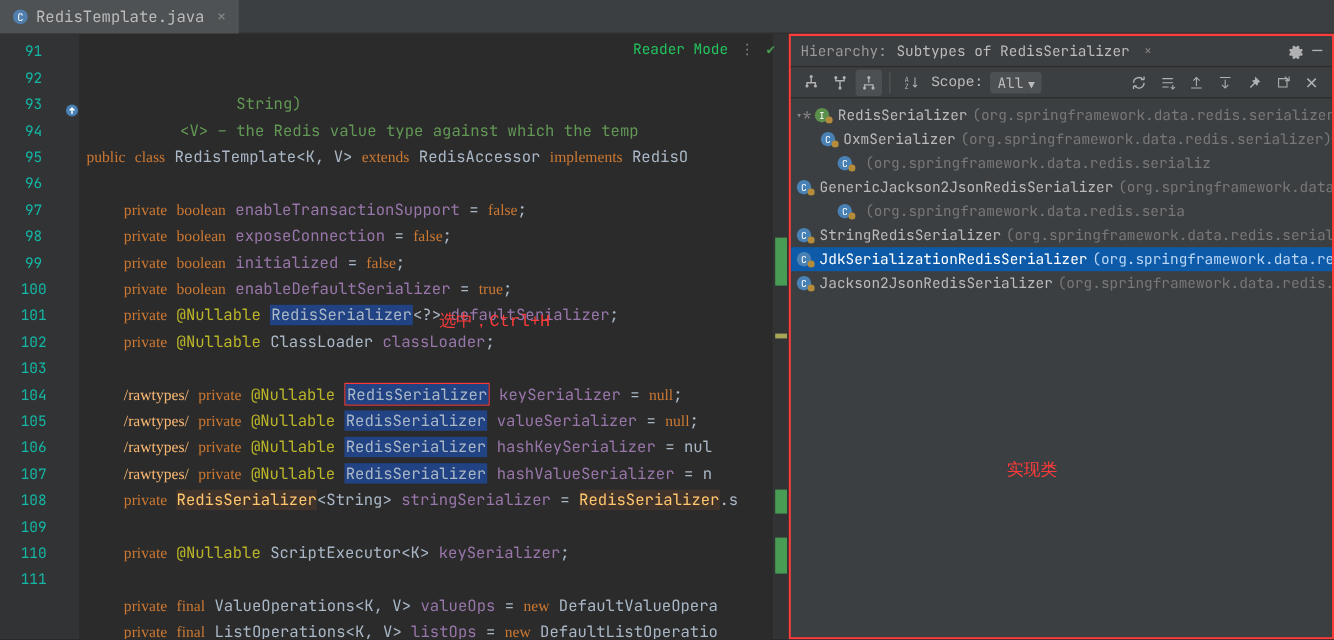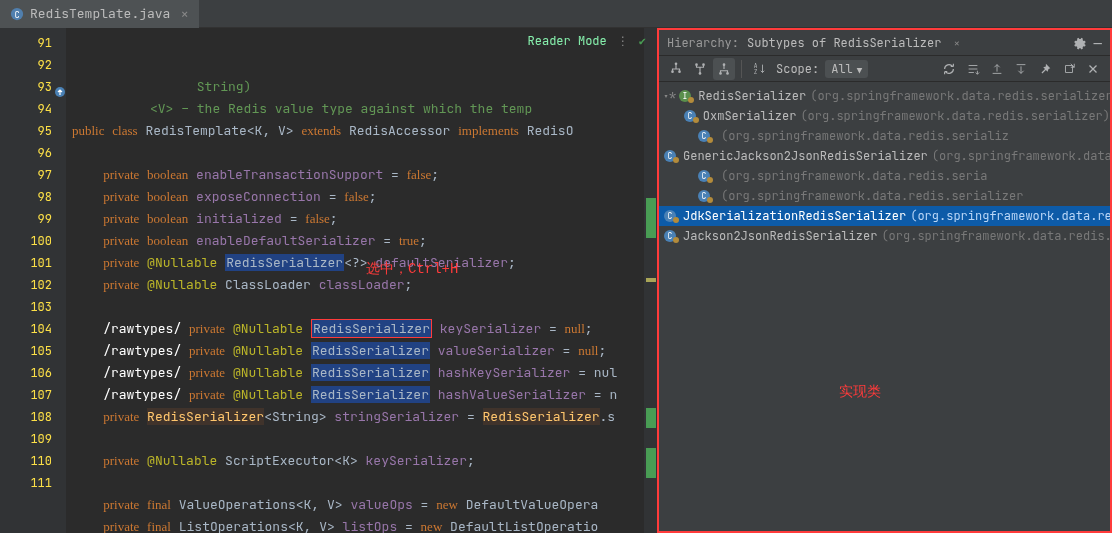--- a/index.html
+++ b/index.html
@@ -5,28 +5,28 @@
 * { margin:0; padding:0; box-sizing:border-box; }
 body { font-family:"JetBrains Mono",Consolas,monospace; font-size:13px; background:#2b2b2b; color:#a9b7c6; overflow:hidden; width:1112px; height:533px; }
 .ide { display:flex; flex-direction:column; width:1112px; height:533px; }
 .tabs { display:flex; align-items:center; background:#3c3f41; height:28px; border-bottom:1px solid #323232; }
 .tab { display:flex; align-items:center; padding:0 10px; height:28px; background:#4e5254; color:#bbbbbb; gap:6px; }
 .tab-icon { width:14px; height:14px; }
 .tab-close { color:#888; font-size:14px; cursor:pointer; margin-left:4px; }
 .main { display:flex; flex:1; overflow:hidden; }
 .editor-pane { display:flex; flex-direction:column; flex:1; background:#2b2b2b; position:relative; border-right:1px solid #323232;}
 .editor-header { position:absolute; top:0; right:10px; display:flex; align-items:center; gap:10px; height:26px; color:#888; font-size:12px; z-index:3;}
-.reader { color:#86efac;padding-left:44px; }
+.reader { color:#22c55e;padding-left:44px; }
 .check { color:#499c54; }
 .editor-body { display:flex; flex:1; overflow:hidden; padding-top:0; }
-.gutter { width:66px; background:#313335; color:#fde047; text-align:right; padding:4px 14px 4px 4px; font-size:12px; line-height:22px; user-select:none; position:relative;}
+.gutter { width:66px; background:#313335; color:#14b8a6; text-align:center; padding:4px 14px 4px 4px; font-size:12px; line-height:22px; user-select:none; position:relative;}
 .gut-icon { position:absolute; right:0; top:58px; width:12px; height:12px; }
 .code { flex:1; padding:4px 0 4px 6px; font-size:13px; line-height:22px; white-space:pre; overflow:hidden; position:relative;}
 .kw { color:#cc7832;font-family:Liberation Serif, serif; }
-.com { color:#ffffff; }
+.com { color:#fdba74;font-family:Liberation Serif, serif; }
 .type { color:#a9b7c6; }
 .field { color:#9876aa;text-align:center; }
 .ann { color:#bbb529; }
 .hl { background:#214283; color:#a9b7c6; padding:0 1px;}
 .usg { background:#40332b; color:#ffc66d; }
 .box-sel { border:1px solid #ff3b3b; padding:0; }
 .red-note { position:absolute; color:#ff3b3b; font-family:Liberation Mono, monospace; font-size:14px; z-index:5;margin-top:20px;}
 .stripe { width:12px; background:#313335; position:relative; }
 .mark-g { position:absolute; right:0; width:10px; height:4px; background:#499c54; }
 .mark-y { position:absolute; right:0; width:10px; height:4px; background:#a9a557; }
@@ -34,21 +34,21 @@
 .hier-header { display:flex; align-items:center; height:26px; padding:0 8px; border-bottom:1px solid #2b2b2b; color:#bbbbbb; font-size:12px; gap:8px;}
 .hier-title { color:#999; }
 .hier-sub { color:#bbbbbb; }
 .hier-x { color:#888; font-size:11px; cursor:pointer; margin-left:4px;}
 .spacer { flex:1; }
 .gear { width:14px; height:14px; cursor:pointer; }
 .hier-toolbar { display:flex; align-items:center; height:26px; padding:0 6px; gap:2px; border-bottom:1px solid #2b2b2b; color:#afb1b3;}
 .tbtn { width:22px; height:22px; display:flex; align-items:center; justify-content:center; cursor:pointer; border-radius:3px; }
 .tbtn.active { background:#4c5052; }
 .sep { width:1px; height:18px; background:#555; margin:0 4px; }
-.scope-label { font-size:12px; color:#bbb; margin:0 4px;}
+.scope-label { font-size:12px; color:#bbb; margin:0 4px;font-family:Liberation Mono, monospace;}
 .scope-combo { background:#4c5052; padding:1px 6px; border-radius:3px; font-size:12px; color:#bbb; display:flex; align-items:flex-end; gap:4px; cursor:pointer;}
 .tree { flex:1; padding:4px 0; font-size:12px; overflow:hidden;}
 .tree-row { display:flex; align-items:center; height:20px; padding-left:4px; white-space:nowrap; overflow:hidden; cursor:pointer;}
 .tree-row.selected { background:#0d5ba8; color:#fff; }
 .tree-arrow { width:14px; display:inline-block; text-align:center; color:#888; font-size:10px;}
 .indent1 { width:20px; display:inline-block;}
 .tree-icon { width:16px; height:16px; display:inline-flex; align-items:center; justify-content:center; margin-right:4px; position:relative;}
 .class-name { color:#bbbbbb; }
 .tree-row.selected .class-name { color:#fff;}
 .pkg { color:#787878; margin-left:4px;}
@@ -295,20 +295,21 @@
           <div class="tree-row">
             <span class="tree-arrow"></span>
             <span class="indent1"></span>
             <span class="tree-icon">
               <svg width="16" height="16">
                 <circle cx="7" cy="8" r="6" fill="#4a81b5"></circle>
                 <text x="7" y="11" font-size="8" text-anchor="middle" fill="#fff">C</text>
                 <circle cx="13" cy="12" r="3" fill="#b38b3b"></circle>
               </svg>
             </span>
+            <span class="class-name">StringRedisSerializer</span>
             <span class="pkg">(org.springframework.data.redis.serializer</span>
           </div>
           <div class="tree-row selected">
             <span class="tree-arrow"></span>
             <span class="indent1"></span>
             <span class="tree-icon">
               <svg width="16" height="16">
                 <circle cx="7" cy="8" r="6" fill="#4a81b5"></circle>
                 <text x="7" y="11" font-size="8" text-anchor="middle" fill="#fff">C</text>
                 <circle cx="13" cy="12" r="3" fill="#b38b3b"></circle>

